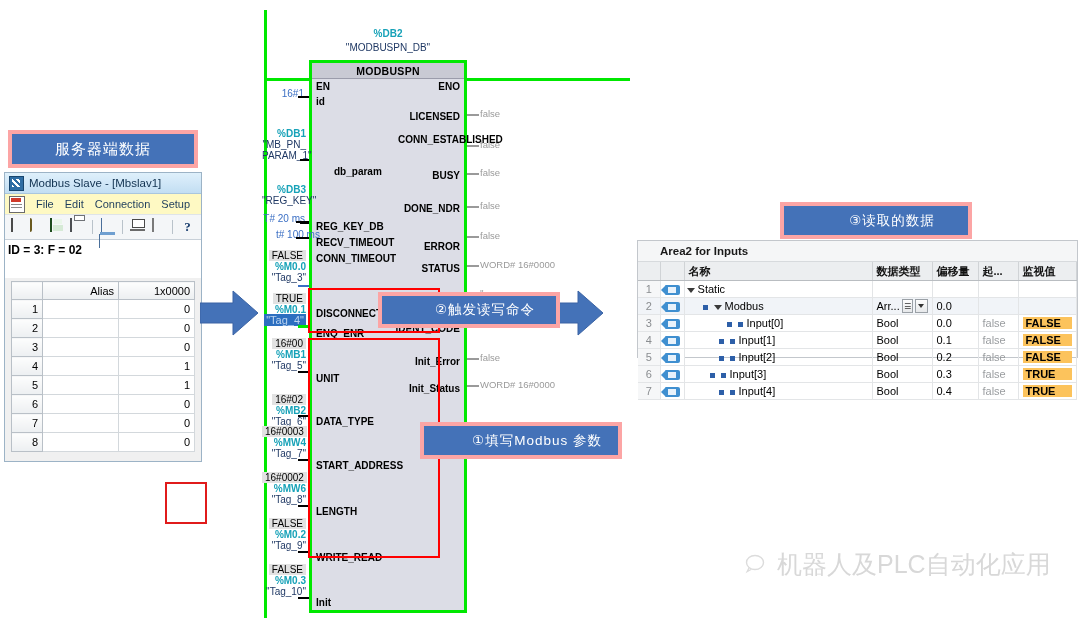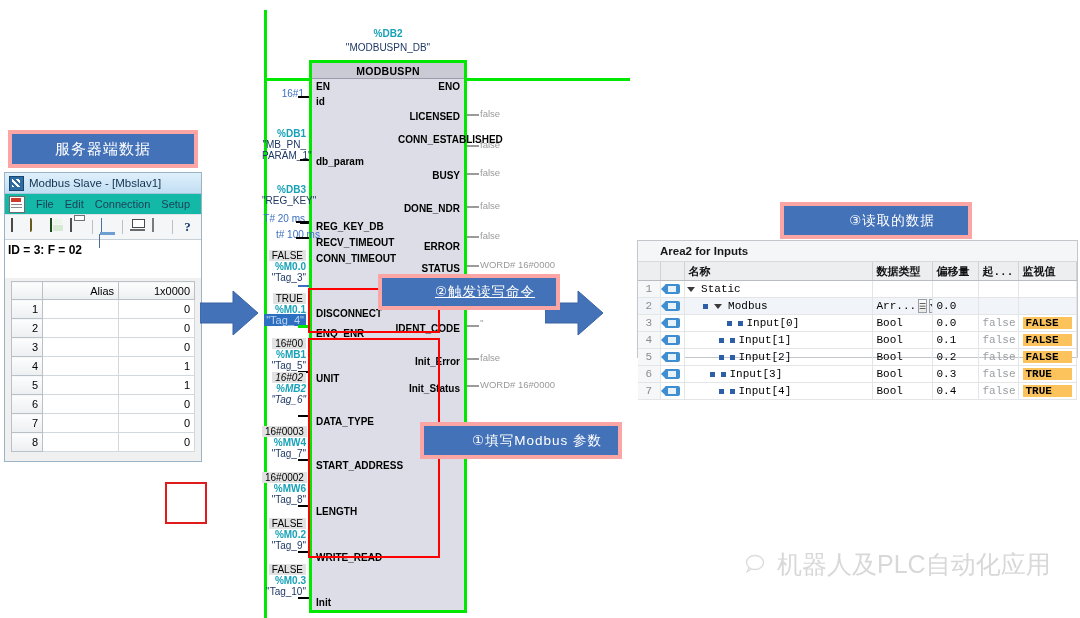--- a/index.html
+++ b/index.html
@@ -36,21 +36,21 @@
   #mbwin .titlebar .tlabel{font-size:11.5px;color:#10314f;white-space:nowrap;}
   .mb-appicon{
     width:13px;height:13px;background:#2e6da4;
     border:1px solid #17456e;position:relative;flex:none;
   }
   .mb-appicon:before{
     content:"";position:absolute;left:2px;top:2px;width:8px;height:8px;
     background:repeating-linear-gradient(45deg,#fff 0 2px,#2e6da4 2px 4px);
   }
   #mbwin .menubar{
-    height:20px;background:#14b8a6;display:flex;align-items:center;
+    height:20px;background:#fef9c3;display:flex;align-items:center;
     gap:11px;padding-left:4px;border-bottom:1px solid #dfe4e8;
   }
   #mbwin .menubar .mi{font-size:11px;color:#1d3c5c;white-space:nowrap;}
   .mb-docicon{
     width:14px;height:15px;background:#fff;border:1px solid #6b6b6b;
     position:relative;flex:none;
   }
   .mb-docicon:before{
     content:"";position:absolute;left:1px;top:1px;right:3px;height:4px;background:#d03a2a;
   }
@@ -163,21 +163,21 @@
   #tia{
     position:absolute;left:637px;top:240px;width:441px;height:118px;
     background:#fff;border:1px solid #c3c7cc;box-sizing:border-box;
     font-size:11px;
   }
   #tia .areatitle{
     height:20px;background:#f5f6f7;display:flex;align-items:center;
     padding-left:22px;font-weight:bold;font-size:11.5px;color:#1a1a1a;
     border-bottom:1px solid #d7dadd;
   }
-  #tia table{border-collapse:collapse;width:100%;table-layout:fixed;font-family:Liberation Mono, monospace;}
+  #tia table{border-collapse:collapse;width:100%;table-layout:fixed;}
   #tia th{
     background:#eceef0;border-right:1px solid #d0d3d6;border-bottom:1px solid #b9bdc1;
     height:18px;font-weight:bold;font-size:11px;text-align:left;padding:0 4px;color:#111;
   }
   #tia td{
     border-right:1px solid #e3e5e7;border-bottom:1px solid #e3e5e7;
     height:16px;padding:0 4px;font-size:11px;white-space:nowrap;overflow:hidden;
   }
   #tia tr.selrow td{background:#f1f4f8;}
   #tia td.idx{
@@ -338,21 +338,21 @@
   <div class="railv" style="left:2px;top:10px;height:608px;"></div>
   <div class="railh" style="left:2px;top:78px;width:48px;"></div>
 
   <div class="railh" style="left:203px;top:78px;width:165px;"></div>
 
   <div id="fbblock">
     <div class="fbtitle">MODBUSPN</div>
 
     <div class="pin left" style="top:18px;">EN</div>
     <div class="pin left" style="top:33px;">id</div>
-    <div class="pin left" style="top:93px;">db_param</div>
+    <div class="pin left" style="top:103px;margin-left:18px;">db_param</div>
     <div class="pin left" style="top:158px;">REG_KEY_DB</div>
     <div class="pin left" style="top:174px;">RECV_TIMEOUT</div>
     <div class="pin left" style="top:190px;">CONN_TIMEOUT</div>
     <div class="pin left" style="top:245px;">DISCONNECT</div>
     <div class="pin left" style="top:265px;">ENQ_ENR</div>
     <div class="pin left" style="top:310px;">UNIT</div>
     <div class="pin left" style="top:353px;">DATA_TYPE</div>
     <div class="pin left" style="top:397px;">START_ADDRESS</div>
     <div class="pin left" style="top:443px;">LENGTH</div>
     <div class="pin left" style="top:489px;">WRITE_READ</div>
@@ -415,21 +415,21 @@
   </div>
   <div class="leadgreen" style="left:36px;top:325px;width:11px;"></div>
 
   <div class="oper" style="left:0;top:338px;width:44px;line-height:11px;">
     <div><span class="v">16#00</span></div>
     <div class="addr">%MB1</div>
     <div class="tag">"Tag_5"</div>
   </div>
   <div class="leadline" style="left:36px;top:371px;width:11px;"></div>
 
-  <div class="oper" style="left:0;top:372px;width:44px;line-height:11px;font-style:italic;">
+  <div class="oper" style="left:0;top:394px;width:44px;line-height:11px;">
     <div><span class="v">16#02</span></div>
     <div class="addr">%MB2</div>
     <div class="tag">"Tag_6"</div>
   </div>
   <div class="leadline" style="left:36px;top:415px;width:11px;"></div>
 
   <div class="oper" style="left:0;top:426px;width:44px;line-height:11px;">
     <div><span class="v">16#0003</span></div>
     <div class="addr">%MW4</div>
     <div class="tag">"Tag_7"</div>
@@ -486,21 +486,21 @@
 
   <div class="outstub" style="left:205px;top:385px;"></div>
   <div class="outval" style="left:218px;top:379px;">WORD# 16#0000</div>
 
   <div class="redbox" style="left:46px;top:288px;width:132px;height:45px;"></div>
   <div class="redbox" style="left:46px;top:338px;width:132px;height:220px;"></div>
 </div>
 
 <div class="abs" style="left:0;top:0;width:0;height:0;"></div>
 
-<div class="caption small" style="left:378px;top:274px;width:142px;height:28px;text-decoration:underline;">②触发读写命令</div>
+<div class="caption small" style="left:378px;top:292px;width:142px;height:28px;">②触发读写命令</div>
 
 <div class="caption small" style="left:420px;top:422px;width:162px;height:29px;">①填写Modbus 参数</div>
 
 <div id="tia">
   <div class="areatitle">Area2 for Inputs</div>
   <table>
     <colgroup>
       <col style="width:22px">
         <col style="width:24px">
         <col style="width:188px">

